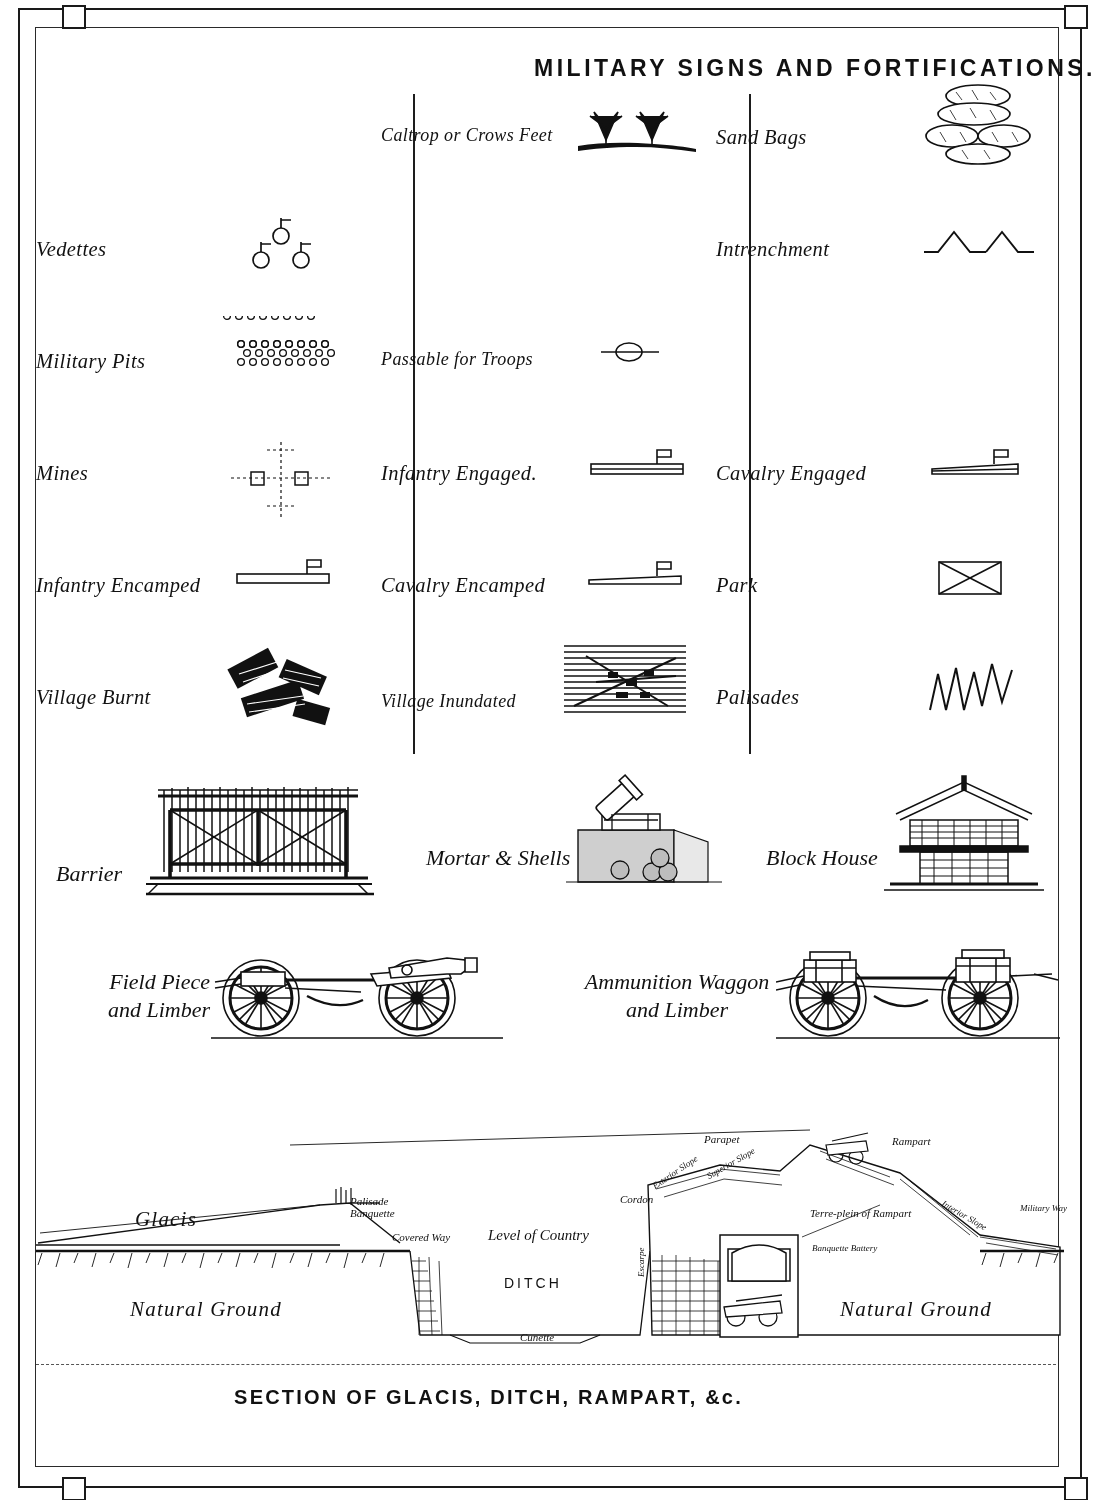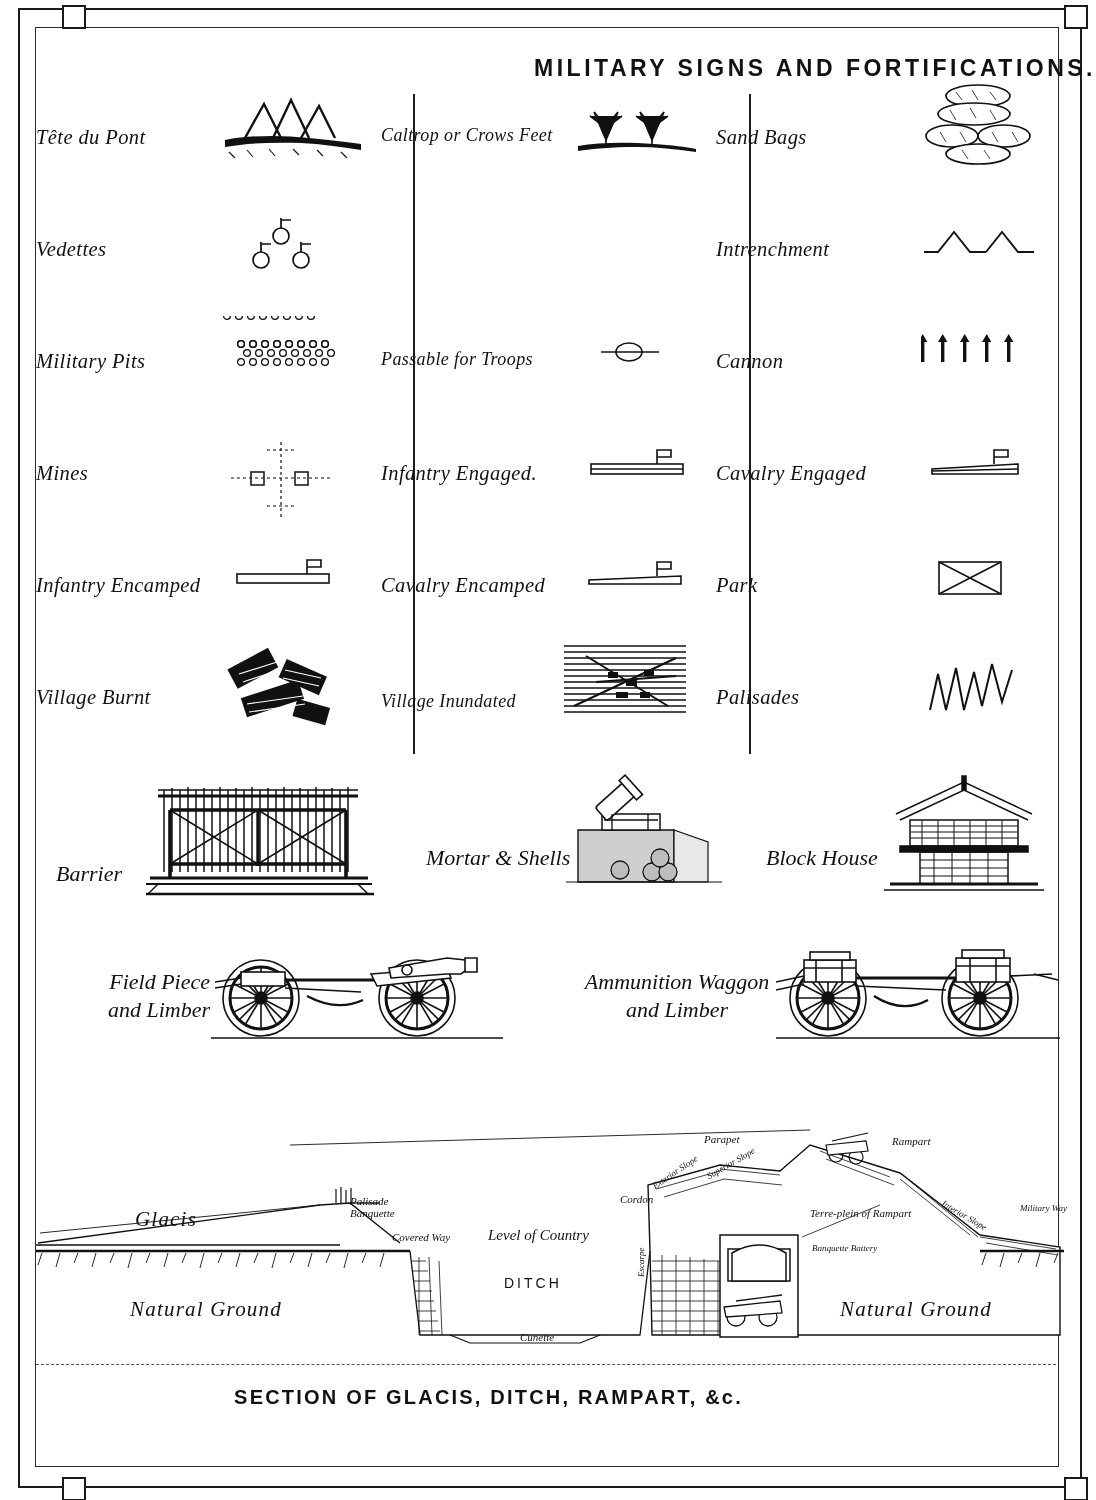--- a/index.html
+++ b/index.html
@@ -172,41 +172,20 @@
   <div class="corner tr"></div>
   <div class="corner bl"></div>
   <div class="corner br"></div>
 
   <div class="plate-title">MILITARY  SIGNS  AND  FORTIFICATIONS.</div>
 
   <div class="signs">
     <div class="col-rule r1"></div>
     <div class="col-rule r2"></div>
 
-    <div class="sign-cell" style="left:0px; top:0px;">
-      <div class="sign-label">Tête du Pont</div>
-      <div class="sign-art">
-        <svg width="145" height="80" viewBox="0 0 145 80">
-          <g fill="none" stroke="#111" stroke-width="2.4">
-            <path d="M24 46 L43 12 L60 46"></path>
-            <path d="M52 46 L70 8 L88 46"></path>
-            <path d="M80 46 L98 14 L114 46"></path>
-          </g>
-          <path d="M4 48 C30 43 60 43 88 46 C108 48 126 50 140 52 L140 58 C120 55 100 52 80 51 C52 50 26 51 4 55 Z" fill="#111"></path>
-          <g stroke="#111" stroke-width="1.1">
-            <path d="M8 60 L14 66"></path>
-              <path d="M26 58 L32 65"></path>
-              <path d="M48 57 L54 64"></path>
-            <path d="M72 57 L78 63"></path>
-              <path d="M96 58 L102 64"></path>
-              <path d="M120 60 L126 66"></path>
-          </g>
-        </svg>
-      </div>
-    </div>
 
     <div class="sign-cell" style="left:0px; top:112px;">
       <div class="sign-label">Vedettes</div>
       <div class="sign-art">
         <svg width="145" height="90" viewBox="0 0 145 90">
           <g fill="none" stroke="#111" stroke-width="1.7">
             <circle cx="60" cy="32" r="8"></circle>
             <circle cx="40" cy="56" r="8"></circle>
             <circle cx="80" cy="56" r="8"></circle>
             <path d="M60 24 L60 14 M60 16 L70 16"></path>
@@ -433,37 +412,20 @@
       <div class="sign-art" style="left:200px;">
         <svg width="140" height="70" viewBox="0 0 140 70">
           <g fill="none" stroke="#111" stroke-width="2">
             <path d="M8 48 L22 48 L38 28 L54 48 L70 48"></path>
             <path d="M70 48 L86 28 L102 48 L118 48"></path>
           </g>
         </svg>
       </div>
     </div>
 
-    <div class="sign-cell" style="left:680px; top:224px;">
-      <div class="sign-label">Cannon</div>
-      <div class="sign-art" style="left:205px;">
-        <svg width="130" height="70" viewBox="0 0 130 70">
-          <g fill="#111">
-            <g id="cn">
-                <rect x="0" y="26" width="3.4" height="20"></rect>
-                <path d="M-3 26 L6.4 26 L1.7 18 Z"></path>
-              </g>
-            <use href="#cn" x="20"></use>
-            <use href="#cn" x="42"></use>
-            <use href="#cn" x="64"></use>
-            <use href="#cn" x="86"></use>
-          </g>
-        </svg>
-      </div>
-    </div>
 
     <div class="sign-cell" style="left:680px; top:336px;">
       <div class="sign-label">Cavalry Engaged</div>
       <div class="sign-art" style="left:210px;">
         <svg width="130" height="70" viewBox="0 0 130 70">
           <g fill="none" stroke="#111" stroke-width="1.6">
             <path d="M6 46 L92 46 L92 36 L6 41 Z"></path>
             <path d="M6 43 L92 41"></path>
             <path d="M68 36 L68 22 L82 22 L82 29 L68 29"></path>
           </g>

